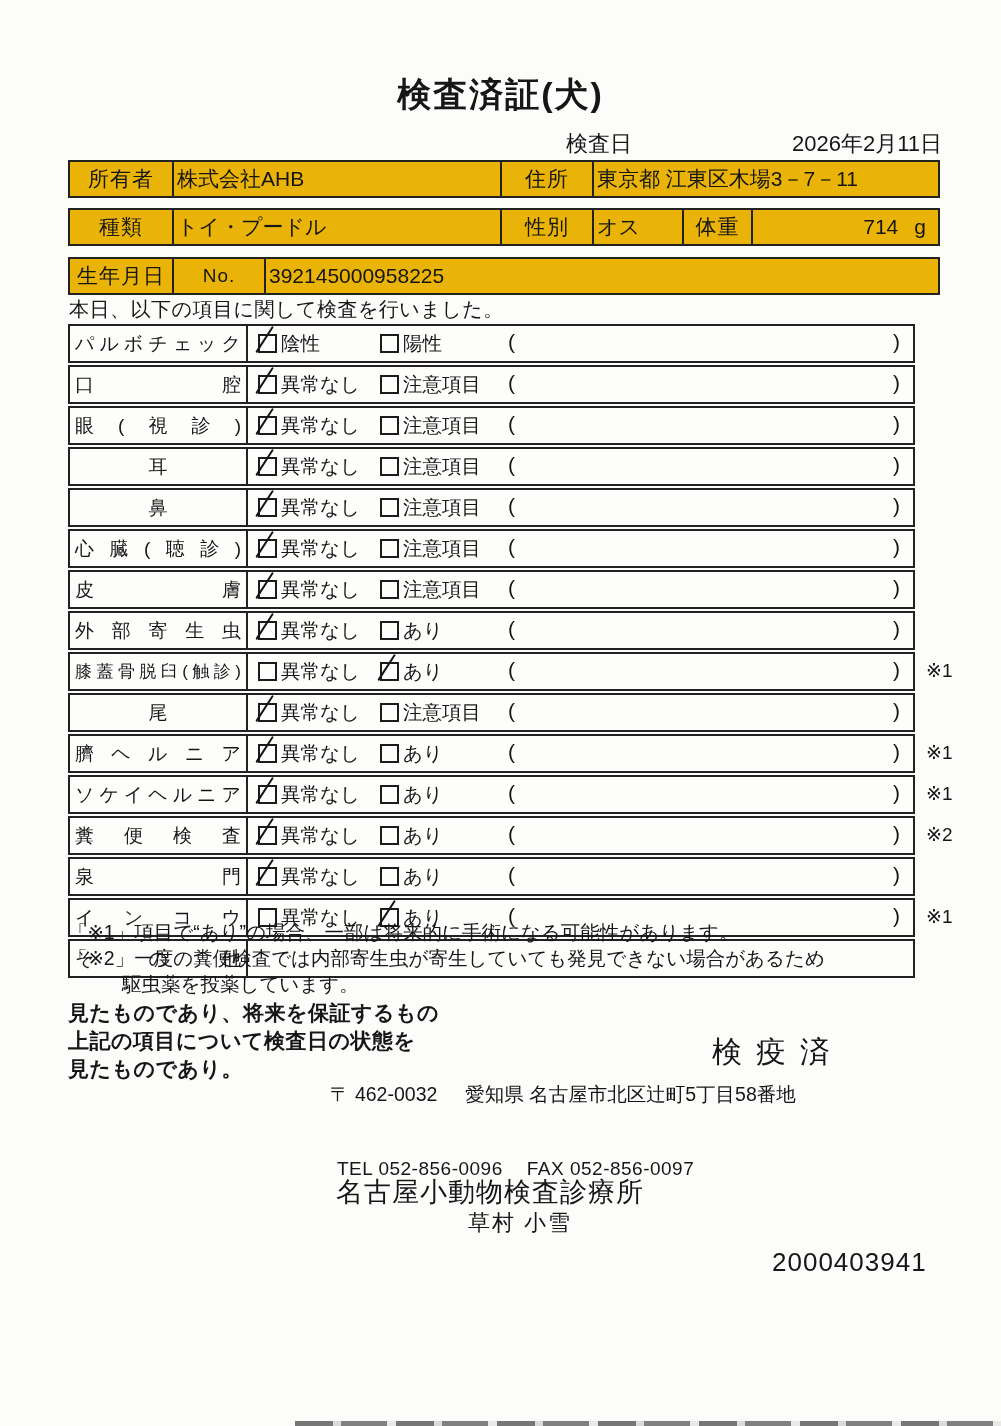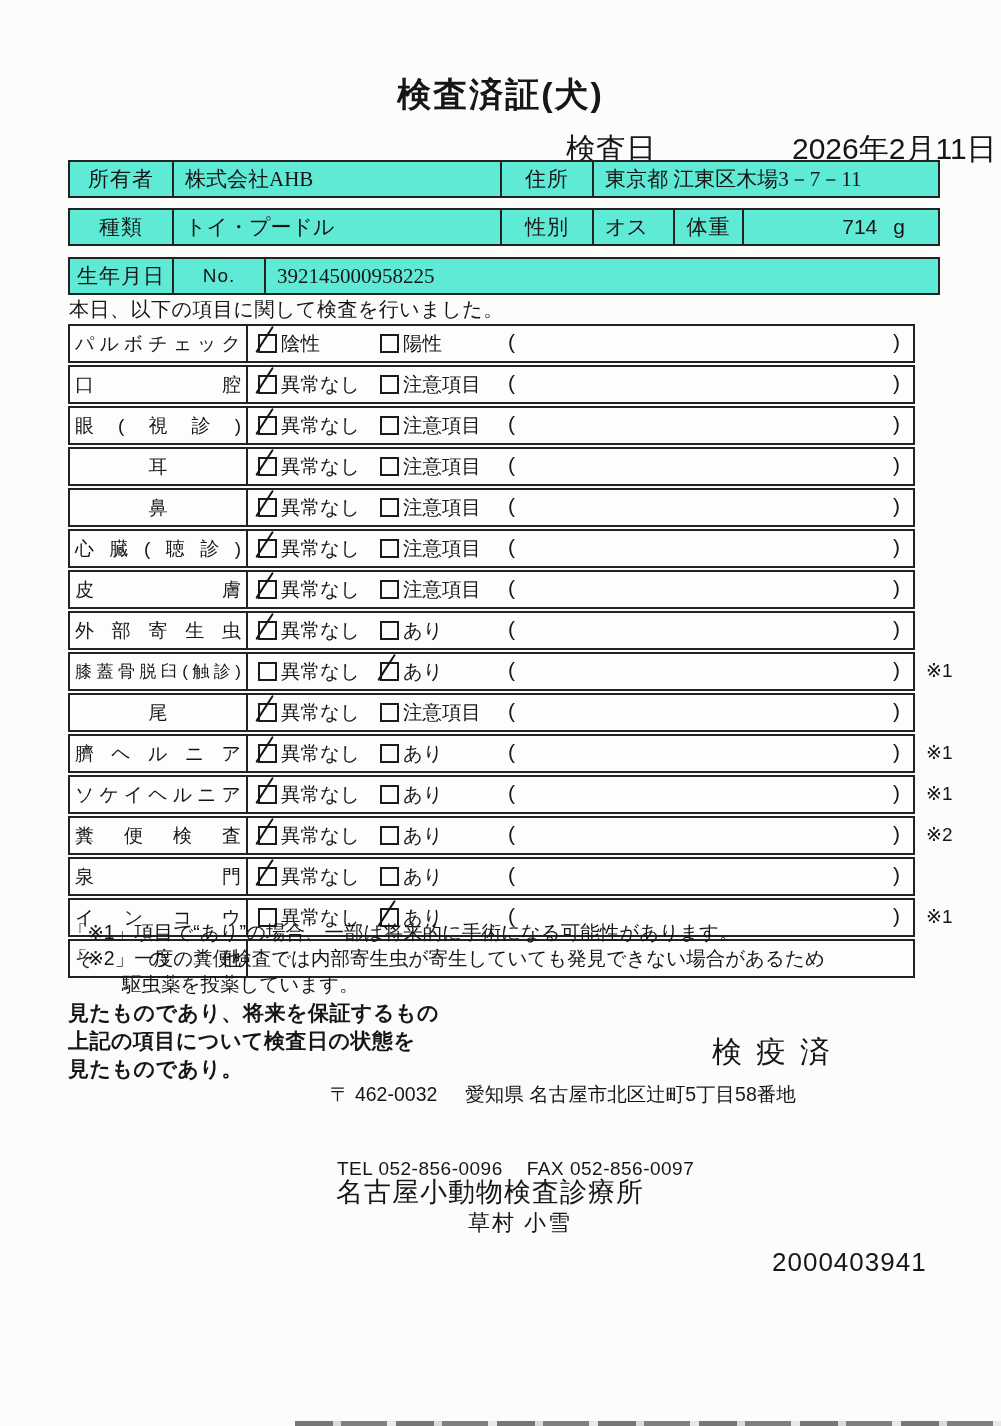--- a/index.html
+++ b/index.html
@@ -4,35 +4,35 @@
 <style>
   html,body{margin:0;padding:0;background:#ffffff;}
   #page{
     position:relative;width:1001px;height:1426px;background:#fcfcfb;
     font-family:"Liberation Sans","DejaVu Sans",sans-serif;color:#161616;
     overflow:hidden;
   }
   
   .title{position:absolute;top:72px;left:0;width:100%;text-align:center;
     font-size:34px;font-weight:bold;letter-spacing:2px;}
-  .date-row{position:absolute;top:129px;left:0;width:100%;height:30px;font-size:30px;text-align:center;}
+  .date-row{position:absolute;top:129px;left:0;width:100%;height:30px;font-size:22px;text-align:center;}
   .date-label{position:absolute;left:566px;top:0;}
   .date-value{position:absolute;left:792px;top:0;}
   
   .htable{position:absolute;left:68px;width:872px;display:flex;flex-direction:column;}
-  .hrow{display:flex;height:38px;border:2px solid #222;background:#5eead4;box-sizing:border-box;}
+  .hrow{display:flex;height:38px;border:2px solid #222;background:#eab308;box-sizing:border-box;}
   .hrow + .hrow{margin-top:11px;}
   .hcell{display:flex;align-items:center;box-sizing:border-box;font-size:21px;white-space:nowrap;overflow:hidden;}
   .hcell.lab{justify-content:center;letter-spacing:1px;}
-  .hcell.val{justify-content:flex-start;padding-left:11px;font-family:Liberation Serif, serif;}
+  .hcell.val{justify-content:flex-start;padding-left:3px;}
   .bR{border-right:2px solid #222;}
   .w-lab1{width:104px;}  .w-val1{width:328px;}
   .w-lab2{width:92px;}   .w-val2{flex:1;}
-  .w-sex{width:81px;}    .w-wlab{width:69px;}
-  .w-weight{flex:1;justify-content:flex-end;padding-right:33px;gap:16px;border-radius:12px;}
+  .w-sex{width:90px;}    .w-wlab{width:69px;}
+  .w-weight{flex:1;justify-content:flex-end;padding-right:12px;gap:16px;border-radius:12px;}
   
   .intro{position:absolute;left:69px;top:296px;font-size:20px;letter-spacing:.5px;}
   
   #checklist{position:absolute;left:68px;top:324px;width:847px;}
   .chk-row{position:relative;display:flex;align-items:center;height:35px;
     border:2px solid #222;box-sizing:content-box;margin-bottom:2px;background:#fdfdfc;}
   .cell-label{width:166px;align-self:stretch;border-right:2px solid #222;
     display:flex;align-items:center;padding:0 5px;overflow:hidden;}
   .row-label{display:flex;justify-content:space-between;width:100%;font-size:19px;white-space:nowrap;}
   .row-label span{flex:none;line-height:1;}

